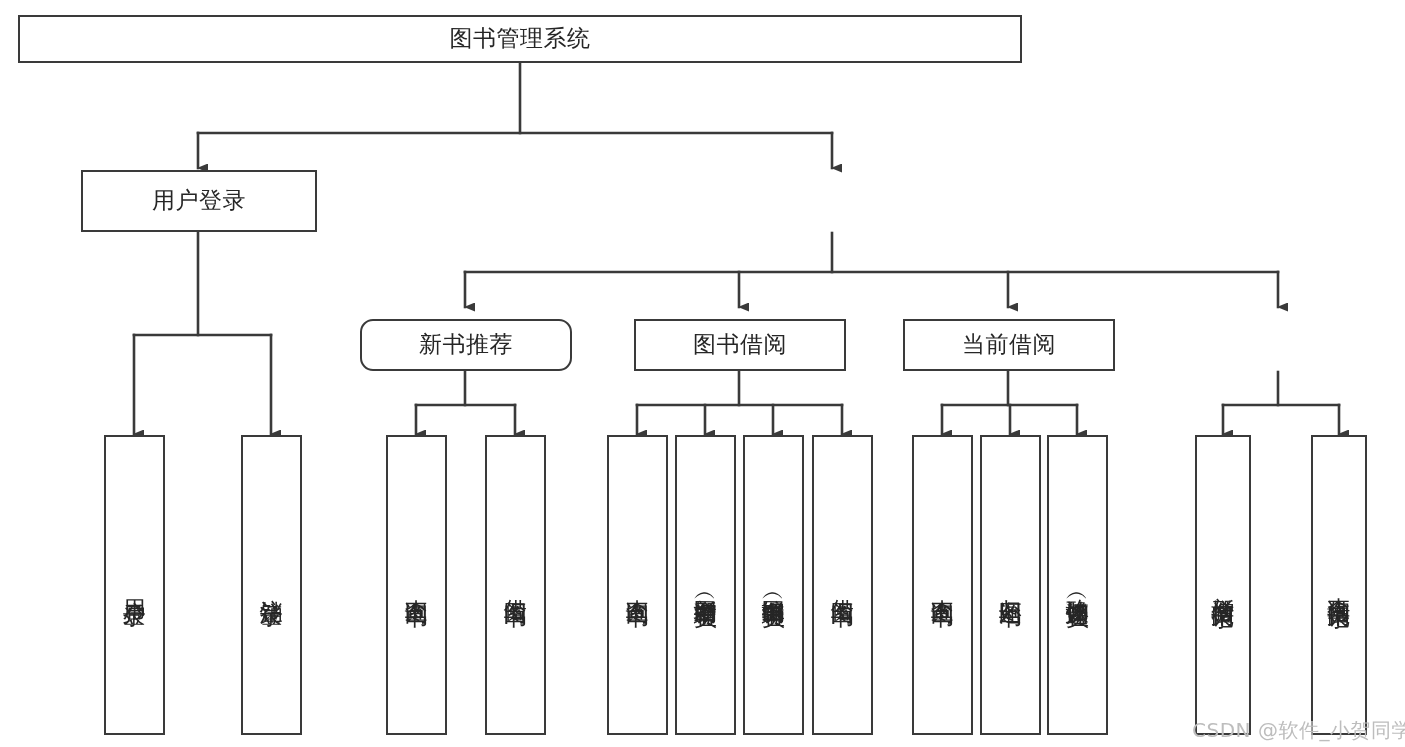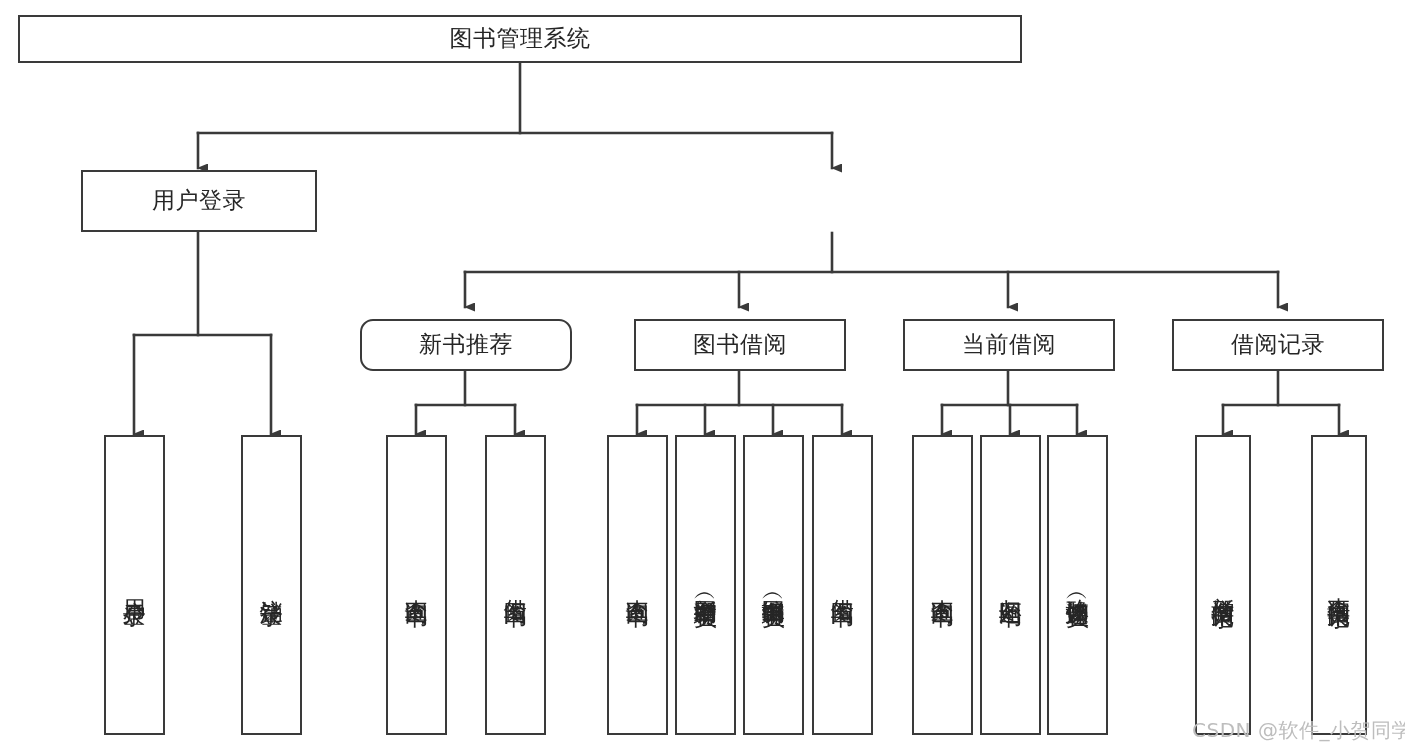--- a/index.html
+++ b/index.html
@@ -147,23 +147,20 @@
   </div>
 
   <div class="node horizontal" style="left:634px; top:319px; width:212px; height:52px;">
     <span class="node-label">图书借阅</span>
   </div>
 
   <div class="node horizontal" style="left:903px; top:319px; width:212px; height:52px;">
     <span class="node-label">当前借阅</span>
   </div>
 
-  <div class="node horizontal" style="left:1172px; top:319px; width:212px; height:52px;">
-    <span class="node-label">借阅记录</span>
-  </div>
 
   <div class="node vertical" style="left:104px; top:435px; width:61px; height:300px;">
     <span class="node-label">用户登录</span>
   </div>
 
   <div class="node vertical" style="left:241px; top:435px; width:61px; height:300px;">
     <span class="node-label">注销登录</span>
   </div>
 
   <div class="node vertical" style="left:386px; top:435px; width:61px; height:300px;">

